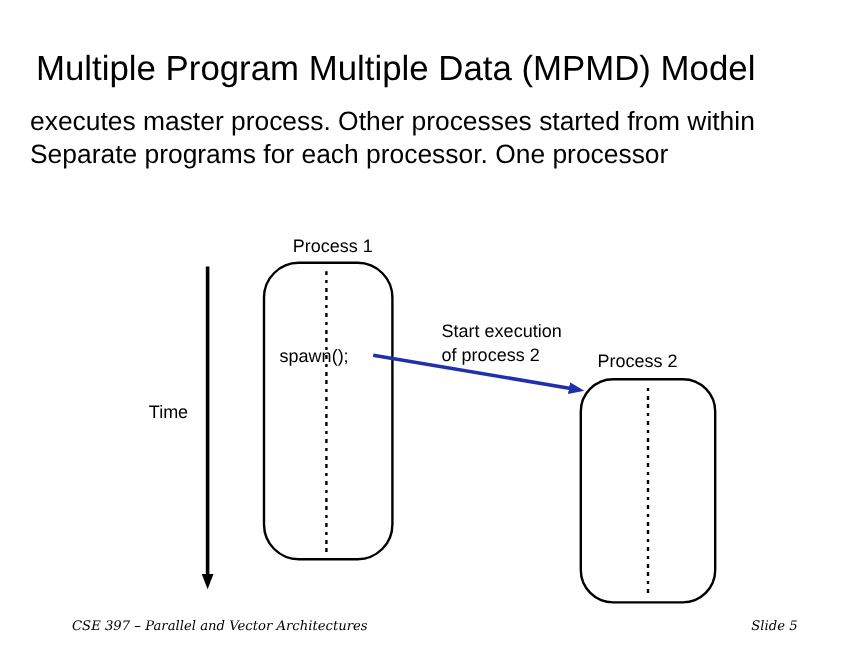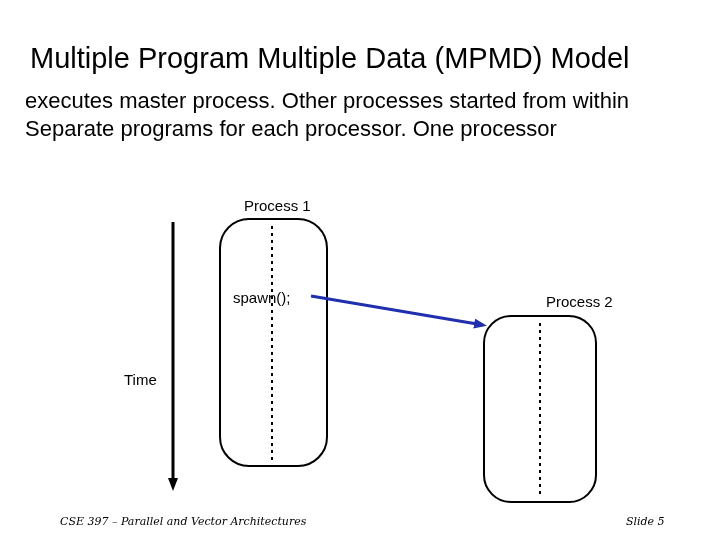--- a/index.html
+++ b/index.html
@@ -81,23 +81,27 @@
 <div class="slide">
 
   <div class="title">Multiple Program Multiple Data (MPMD) Model</div>
 
   <div class="body-text">
     <div class="body-line">executes master process. Other processes started from within</div>
     <div class="body-line">Separate programs for each processor. One processor</div>
   </div>
 
   <div class="diagram-label" style="left:224px; top:196px;margin-left:20px;">Process 1</div>
-  <div class="diagram-label" style="left:124px; top:334px;margin-top:36px;">Time</div>
+  <div class="diagram-label" style="left:124px; top:334px;">Time</div>
   <div class="diagram-label" style="left:233px; top:288px;">spawn();</div>
-  <div class="diagram-label" style="left:498px; top:292px;margin-left:48px;">Process 2</div>
+  <div class="diagram-label" style="left:368px; top:267px;">
+    <div>Start execution</div>
+    <div>of process 2</div>
+  </div>
+  <div class="diagram-label" style="left:498px; top:292px;">Process 2</div>
 
   <div class="process-box process1-box"></div>
   <div class="process-box process2-box"></div>
 
   <div class="lifeline lifeline-p1"></div>
   <div class="lifeline lifeline-p2"></div>
 
   <svg class="arrow-layer" viewBox="0 0 720 540">
     <defs>
       <marker id="head-black" markerUnits="userSpaceOnUse" markerWidth="16" markerHeight="14" refX="2" refY="5" orient="auto">

